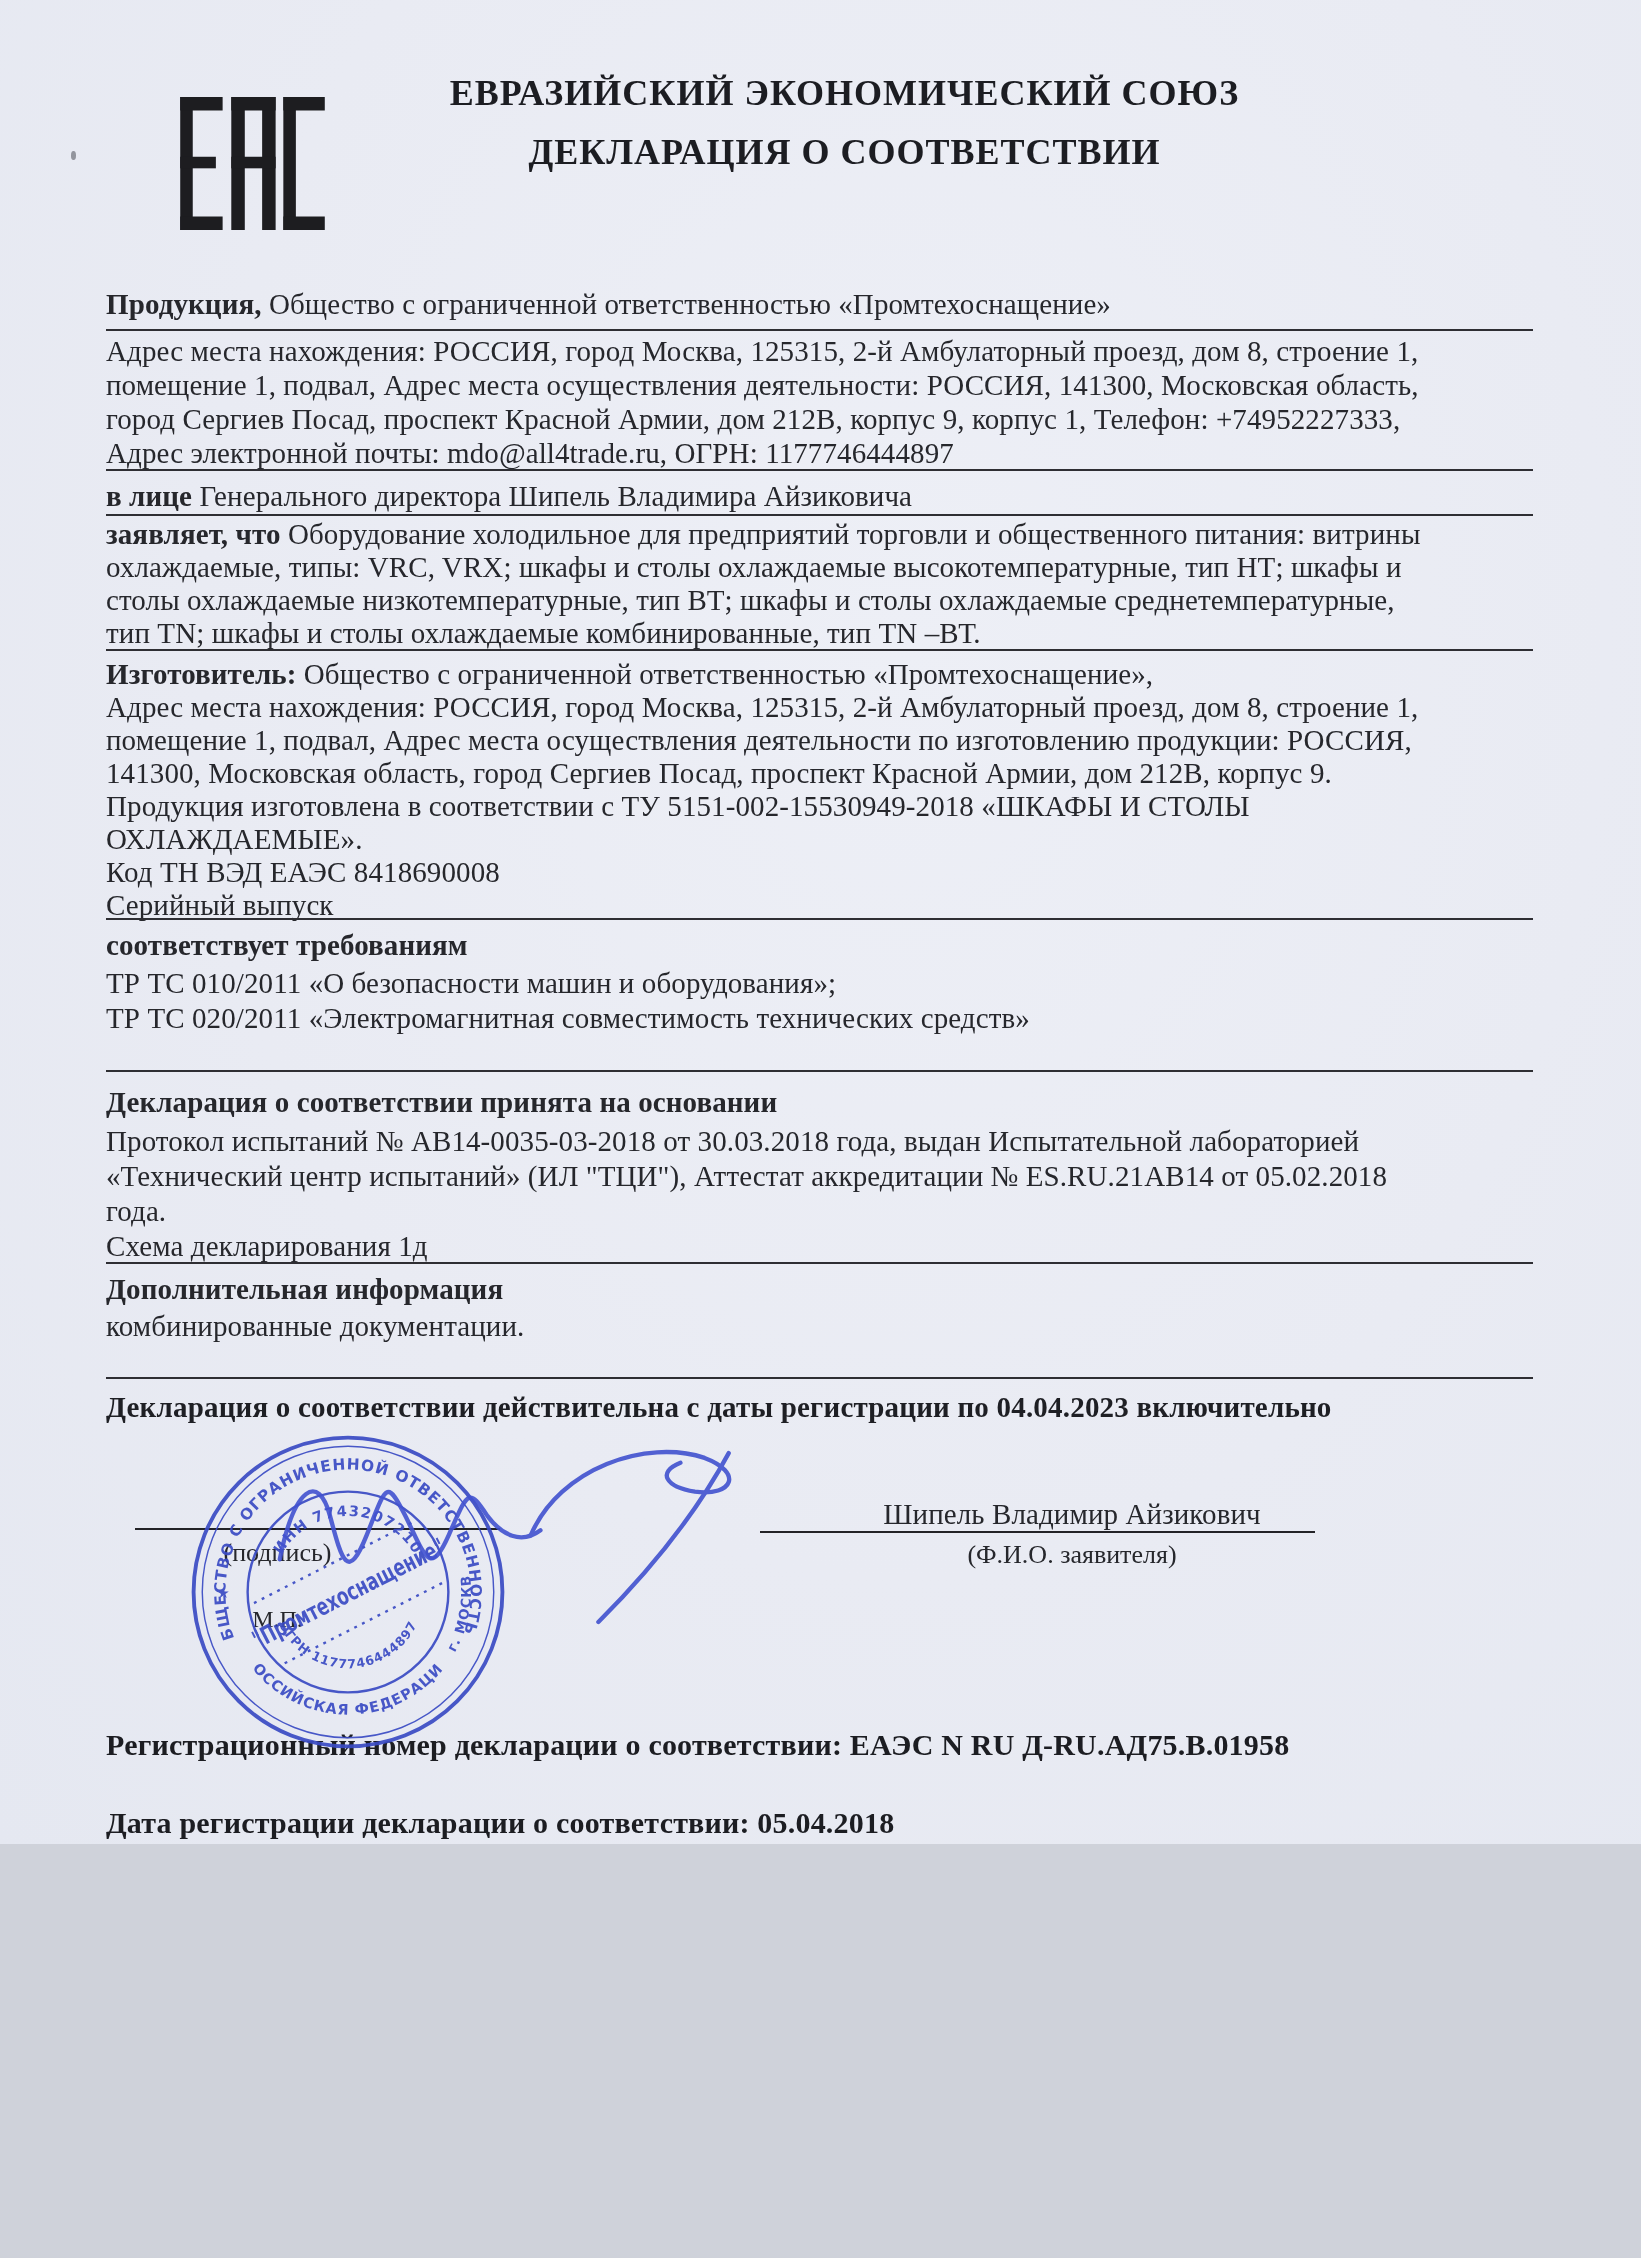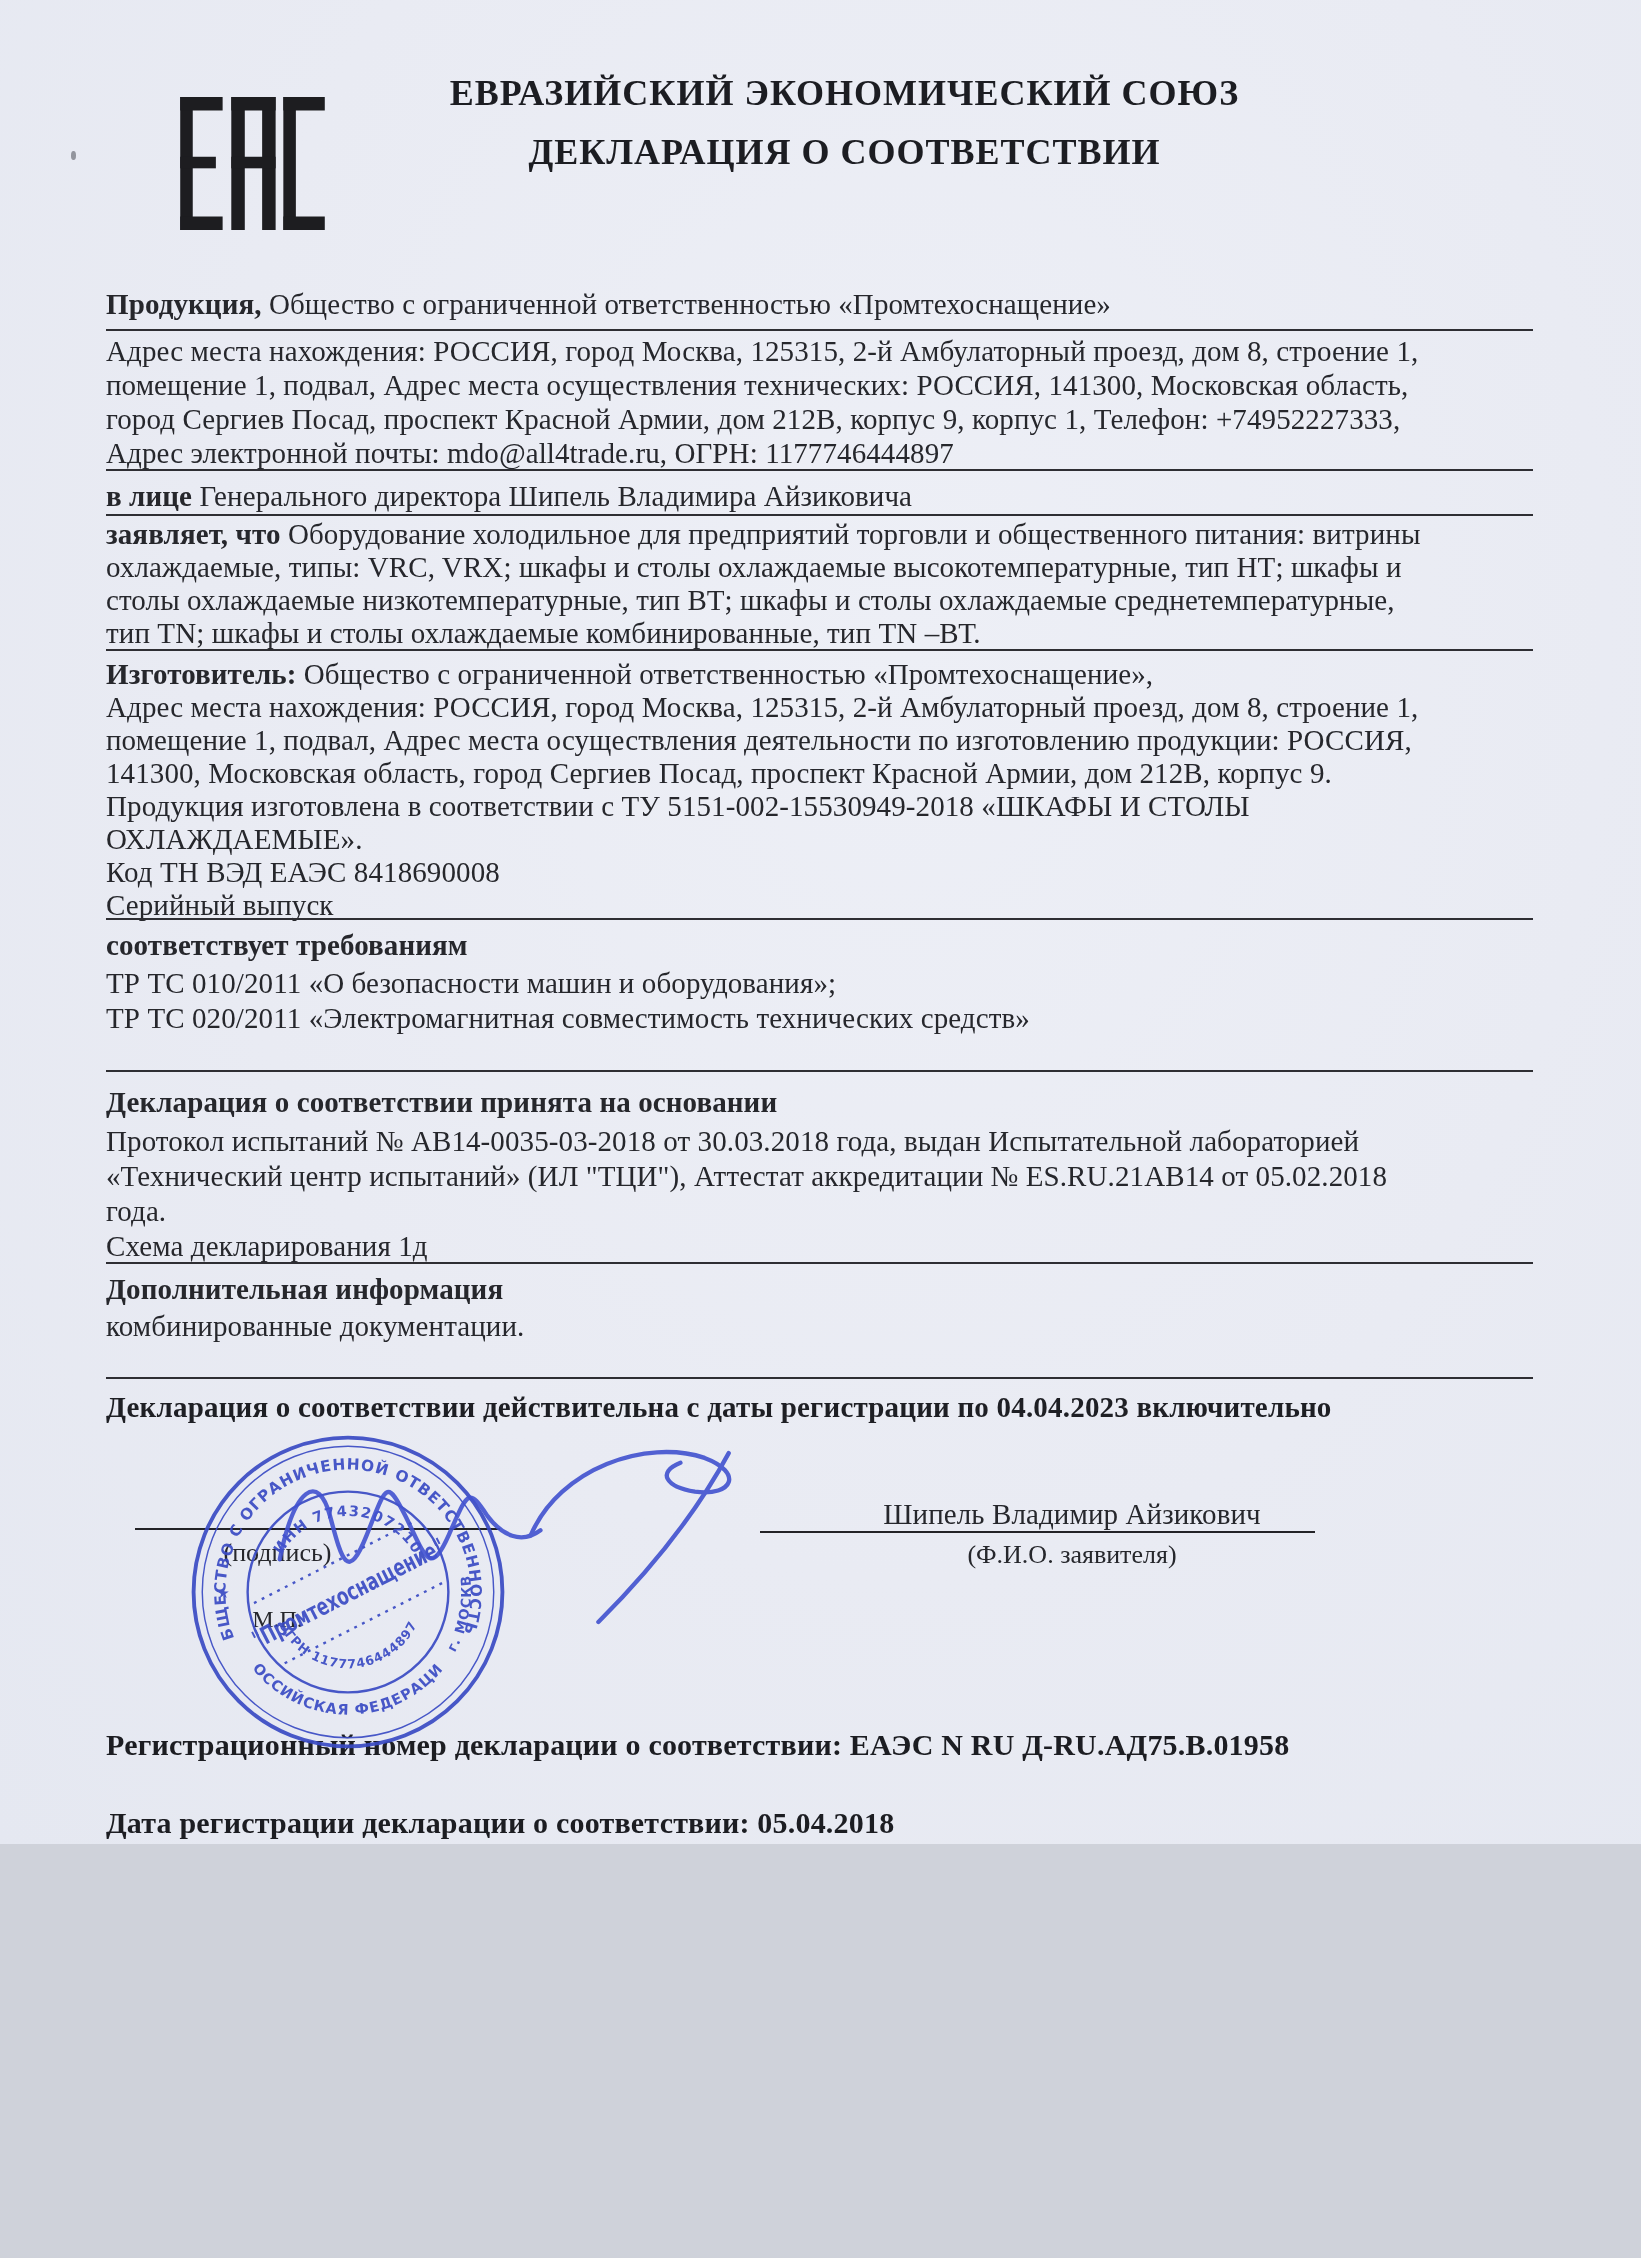--- a/index.html
+++ b/index.html
@@ -57,21 +57,21 @@
   </div>
 
   <div class="abs body-txt line" style="left:106px;top:288px;">
     <span class="b">Продукция,</span>
     <span>Общество с ограниченной ответственностью «Промтехоснащение»</span>
   </div>
   <div class="abs rule" style="left:106px;top:329px;width:1427px;"></div>
 
   <div class="abs body-txt" style="left:106px;top:334px;line-height:34px;">
     <div class="line">Адрес места нахождения: РОССИЯ, город Москва, 125315, 2-й Амбулаторный проезд, дом 8, строение 1,</div>
-    <div class="line">помещение 1, подвал, Адрес места осуществления технических: РОССИЯ, 141300, Московская область,</div>
+    <div class="line">помещение 1, подвал, Адрес места осуществления деятельности: РОССИЯ, 141300, Московская область,</div>
     <div class="line">город Сергиев Посад, проспект Красной Армии, дом 212В, корпус 9, корпус 1, Телефон: +74952227333,</div>
     <div class="line">Адрес электронной почты: mdo@all4trade.ru, ОГРН: 1177746444897</div>
   </div>
   <div class="abs rule" style="left:106px;top:469px;width:1427px;"></div>
 
   <div class="abs body-txt line" style="left:106px;top:480px;">
     <span class="b">в лице</span>
     <span>Генерального директора Шипель Владимира Айзиковича</span>
   </div>
   <div class="abs rule" style="left:106px;top:514px;width:1427px;"></div>

